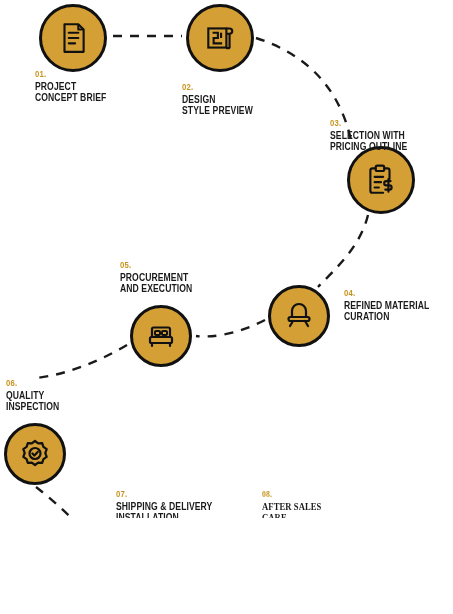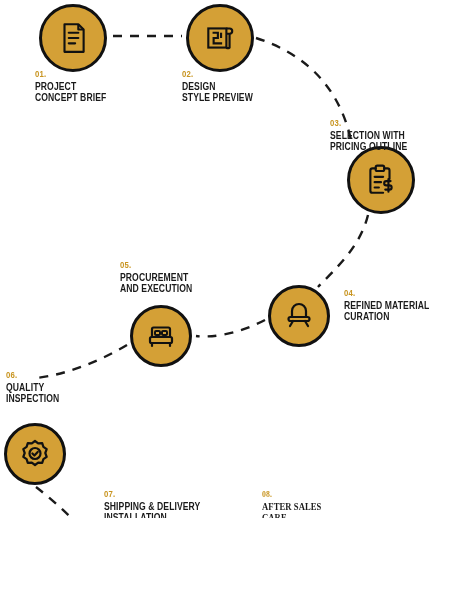--- a/index.html
+++ b/index.html
@@ -101,21 +101,21 @@
   <div class="node">
     <div class="circle" style="left:186px; top:4px; width:68px; height:68px;">
       <svg width="34" height="34" viewBox="0 0 32 32">
         <rect x="5" y="7" width="17" height="18" fill="none" stroke="#111" stroke-width="2"></rect>
         <path d="M22 7 h3 a2.5 2.5 0 0 1 0 5 h-3" fill="none" stroke="#111" stroke-width="2"></path>
         <path d="M25 12 v13 a2.5 2.5 0 0 1 -3 0" fill="none" stroke="#111" stroke-width="2"></path>
         <path d="M9 11 h5 v5 h-4 v5 h8" fill="none" stroke="#111" stroke-width="2"></path>
         <line x1="17" y1="11" x2="17" y2="16" stroke="#111" stroke-width="2"></line>
       </svg>
     </div>
-    <div class="label" style="left:182px; top:69px;">
+    <div class="label" style="left:182px; top:82px;">
       <span class="num">02.</span>
       <span class="ln">DESIGN</span>
       <span class="ln">STYLE PREVIEW</span>
     </div>
   </div>
 
   <div class="node">
     <div class="circle" style="left:347px; top:146px; width:68px; height:68px;">
       <svg width="34" height="34" viewBox="0 0 32 32">
         <path d="M11 5 H8 a2 2 0 0 0 -2 2 v19 a2 2 0 0 0 2 2 h10" fill="none" stroke="#111" stroke-width="2" stroke-linecap="round"></path>
@@ -170,40 +170,40 @@
   </div>
 
   <div class="node">
     <div class="circle" style="left:4px; top:423px; width:62px; height:62px;">
       <svg width="32" height="32" viewBox="0 0 32 32">
         <path d="M16 3 l3.2 2.4 4-0.3 1.2 3.8 3.3 2.3 -1.4 3.8 1.4 3.8 -3.3 2.3 -1.2 3.8 -4 -0.3 -3.2 2.4 -3.2 -2.4 -4 0.3 -1.2 -3.8 -3.3 -2.3 1.4 -3.8 -1.4 -3.8 3.3 -2.3 1.2 -3.8 4 0.3 Z" fill="none" stroke="#111" stroke-width="2.2" stroke-linejoin="round"></path>
         <circle cx="16" cy="15.5" r="5.5" fill="none" stroke="#111" stroke-width="2.2"></circle>
         <path d="M13.4 15.5 l2 2 3.3 -3.6" fill="none" stroke="#111" stroke-width="2.2" stroke-linecap="round" stroke-linejoin="round"></path>
       </svg>
     </div>
-    <div class="label" style="left:6px; top:370px;">
+    <div class="label" style="left:6px; top:378px;">
       <span class="num">06.</span>
       <span class="ln">QUALITY</span>
       <span class="ln">INSPECTION</span>
     </div>
   </div>
 
   <div class="node">
     <div class="circle" style="left:111px; top:549px; width:62px; height:62px;">
       <svg width="32" height="32" viewBox="0 0 32 32">
         <rect x="5" y="7" width="18" height="16" rx="1.5" fill="none" stroke="#111" stroke-width="2.2"></rect>
         <line x1="5" y1="12.5" x2="23" y2="12.5" stroke="#111" stroke-width="2.2"></line>
         <line x1="11" y1="7" x2="11" y2="12.5" stroke="#111" stroke-width="2.2"></line>
         <line x1="17" y1="7" x2="17" y2="12.5" stroke="#111" stroke-width="2.2"></line>
         <line x1="9" y1="17" x2="12" y2="17" stroke="#111" stroke-width="2.2" stroke-linecap="round"></line>
         <circle cx="23" cy="23.5" r="5.5" fill="#D4A036" stroke="#111" stroke-width="2.2"></circle>
         <path d="M20.6 23.5 l1.8 1.8 2.9 -3.3" fill="none" stroke="#111" stroke-width="2.2" stroke-linecap="round" stroke-linejoin="round"></path>
       </svg>
     </div>
-    <div class="label" style="left:104px; top:489px;">
+    <div class="label" style="left:116px; top:489px;">
       <span class="num">07.</span>
       <span class="ln">SHIPPING &amp; DELIVERY</span>
       <span class="ln">INSTALLATION</span>
     </div>
   </div>
 
   <div class="node">
     <div class="circle" style="left:258px; top:549px; width:62px; height:62px;">
       <svg width="32" height="32" viewBox="0 0 32 32">
         <path d="M6.5 18 V15 a9.5 9.5 0 0 1 19 0 v3" fill="none" stroke="#111" stroke-width="2.2" stroke-linecap="round"></path>

